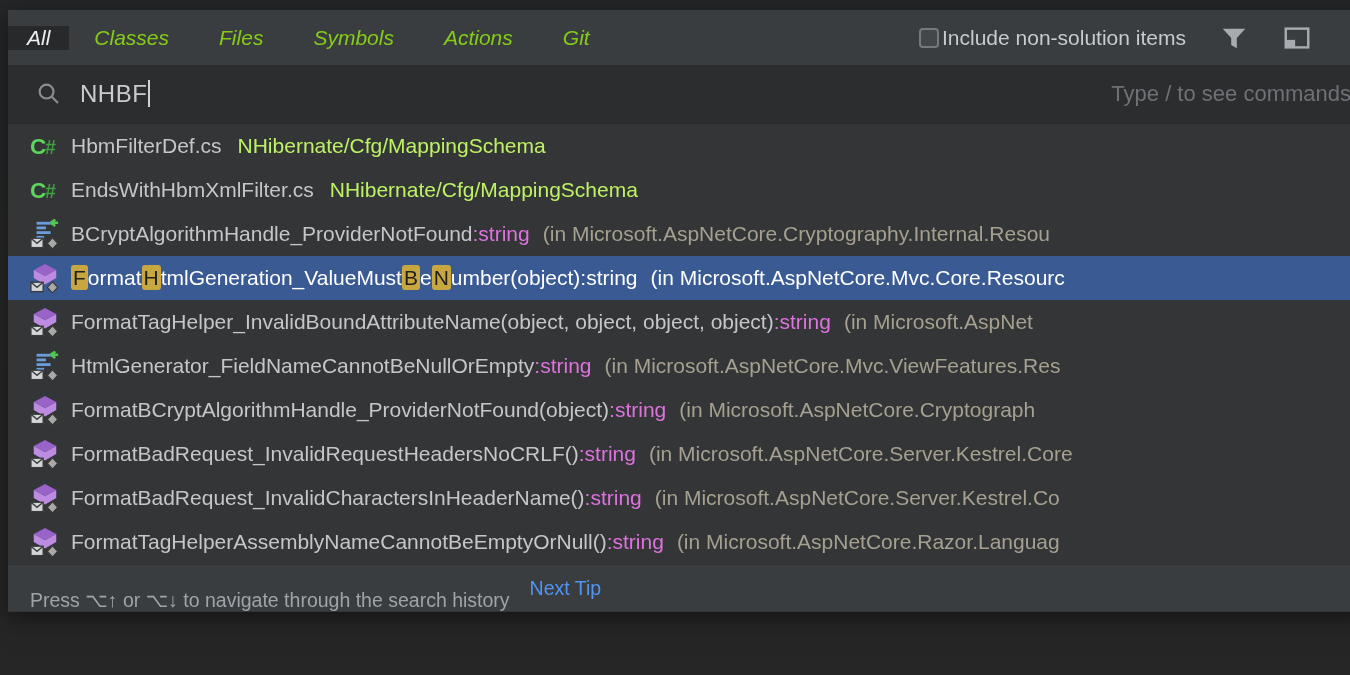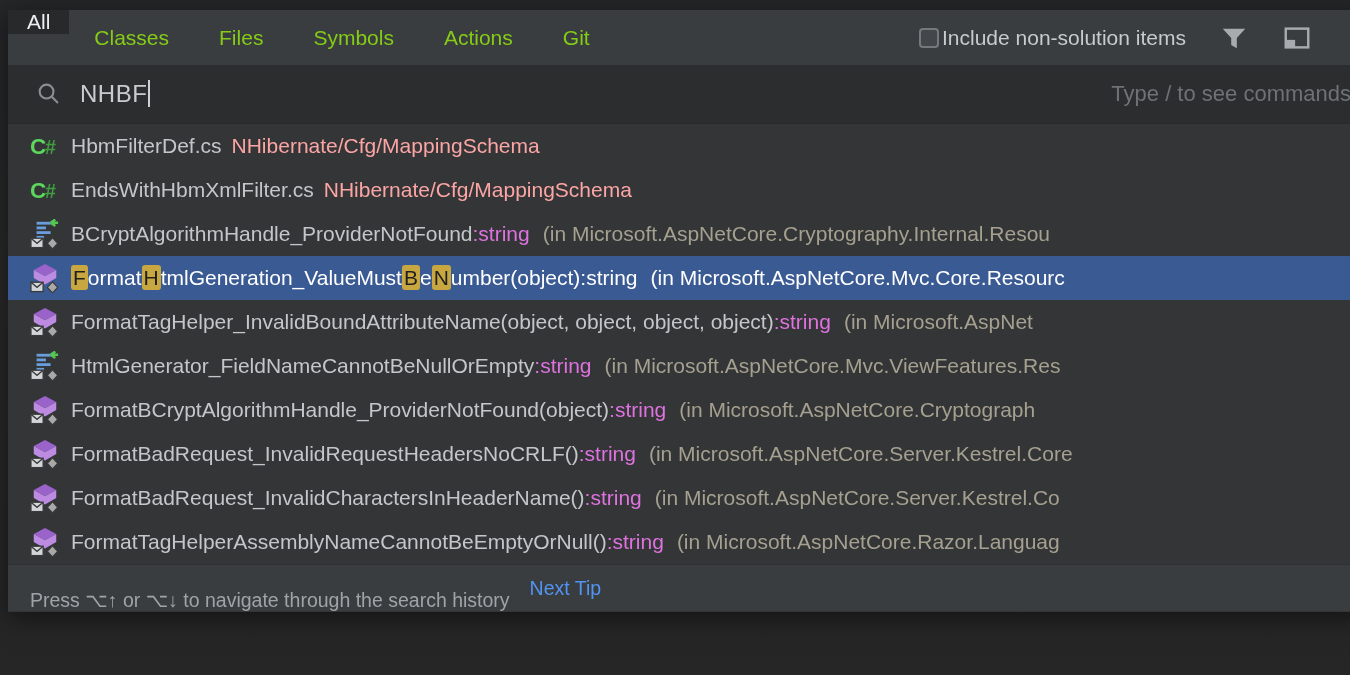--- a/index.html
+++ b/index.html
@@ -31,21 +31,21 @@
   .search-hint { position:absolute; right:17px; font-size:22px; color:#6e7276; }
 
   
   .results { }
   .row { height:44px; display:flex; align-items:center; padding-left:22px; white-space:nowrap; overflow:hidden; }
   .row.selected { background:#3a5a94; }
   .row-icon { width:30px; height:30px; flex:0 0 30px; margin-right:11px; }
   .row-text { font-size:21px; }
   .seg-name { color:#c4c7c9; }
   .seg-type { color:#de72de; }
-  .seg-path { color:#fca5a5; margin-left:10px; }
+  .seg-path { color:#bef264; margin-left:16px; }
   .seg-context { color:#a5a08f; margin-left:13px;text-align:right; }
   .seg-hl { background:#c9a740; color:#1f1f1f; border-radius:3px; padding:1px 2px; }
   .row.selected .seg-name, .row.selected .seg-type { color:#ffffff; }
   .row.selected .seg-context { color:#ffffff; }
 
   
   .footer { height:47px; background:#3a3d3f; display:flex; align-items:center; padding-left:22px;
             border-top:1px solid #2e3032; }
   .footer-hint { font-size:19.5px; color:#9fa3aa;margin-top:24px; }
   .footer-link { font-size:19.5px; color:#5294f2; margin-left:20px; cursor:pointer; }
@@ -90,21 +90,21 @@
       <line x1="19.5" y1="19.5" x2="27" y2="27" stroke="#8a8e92" stroke-width="2.6"></line>
     </symbol>
   </defs>
 </svg>
 
 <div class="backdrop"></div>
 
 <div class="popup">
 
   <div class="tabs-bar">
-    <div id="tabs" style="display:flex; align-items:flex-start;">
+    <div id="tabs" style="display:flex; align-items:center;font-style:italic;">
         <div class="tab selected">All</div>
         <div class="tab">Classes</div>
         <div class="tab">Files</div>
         <div class="tab">Symbols</div>
         <div class="tab">Actions</div>
         <div class="tab">Git</div>
       </div>
     <div class="bar-spacer"></div>
     <div class="bar-controls">
       <div class="checkbox"></div>

